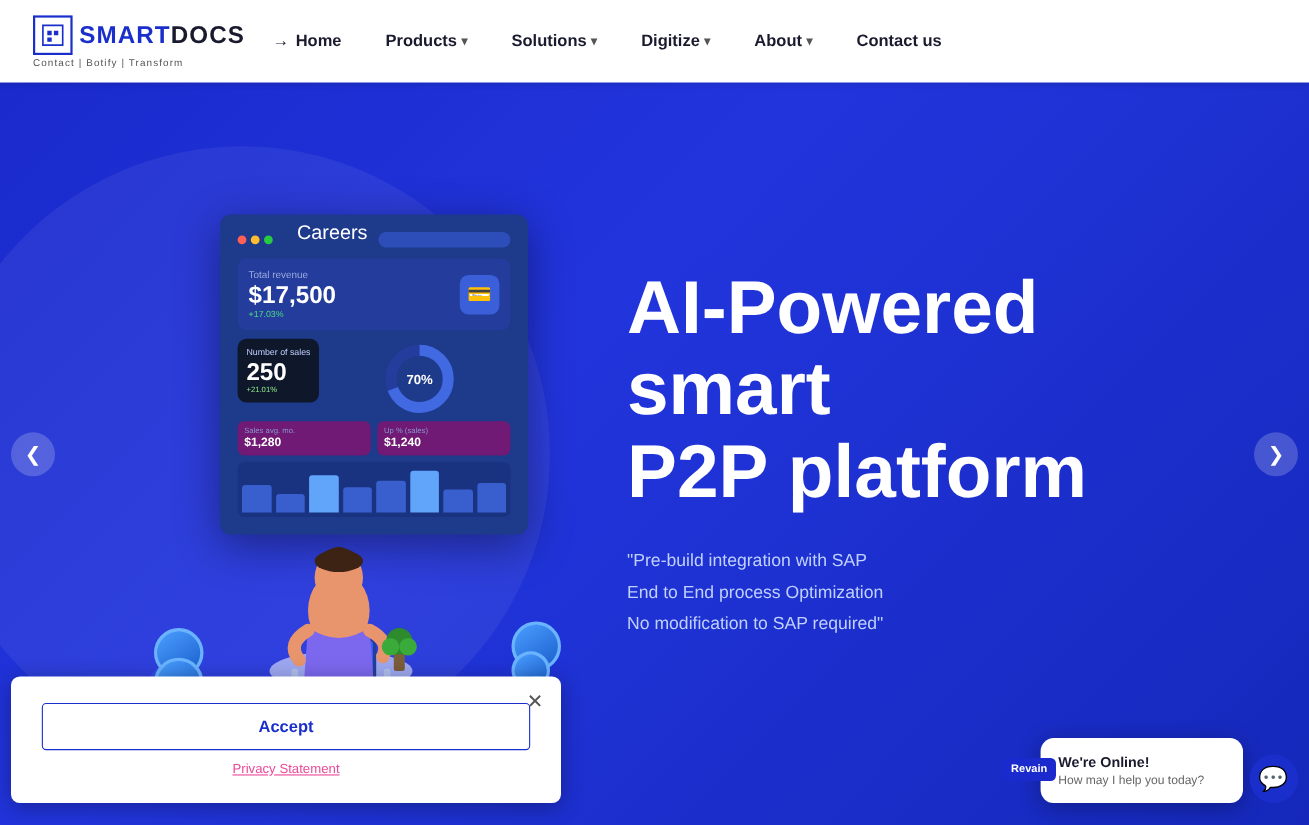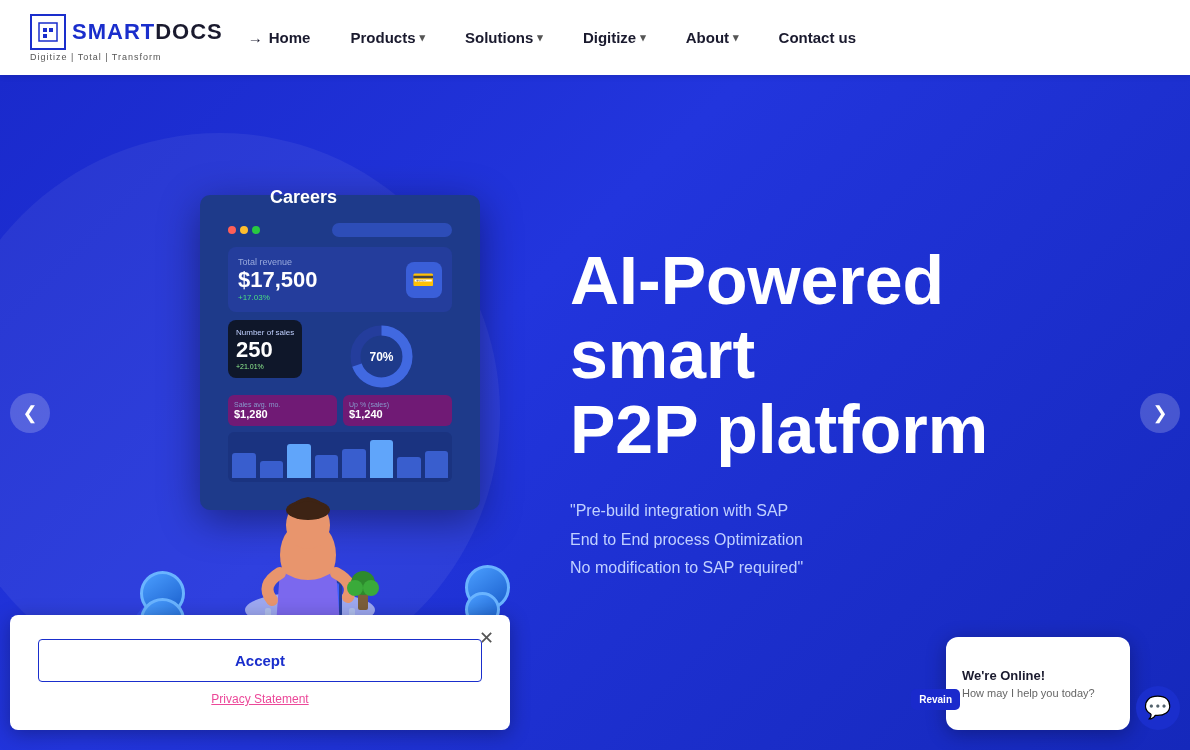--- a/index.html
+++ b/index.html
@@ -110,25 +110,25 @@
       border-radius: 50%;
       background: rgba(255,255,255,0.06);
       left: -60px;
       top: 50%;
       transform: translateY(-50%);
     }
 
     
     .careers-label {
       position: absolute;
-      top: 112px;
+      top: 126px;
       left: 270px;
       color: white;
       font-size: 18px;
-      font-weight: 700;
+      font-weight: 400;
       z-index: 3;
     }
 
     
     .illustration-wrapper {
       position: absolute;
       left: 80px;
       top: 80px;
       width: 480px;
       height: 520px;
@@ -136,21 +136,21 @@
     }
 
     
     .dashboard-card {
       position: absolute;
       top: 40px;
       left: 120px;
       width: 280px;
       background: #1e3a8a;
       border-radius: 10px;
-      padding: 28px;
+      padding: 16px;
       box-shadow: 0 10px 40px rgba(0,0,0,0.4);
     }
     .dash-header {
       display: flex;
       justify-content: space-between;
       align-items: center;
       margin-bottom: 10px;
     }
     .dash-dots { display: flex; gap: 4px; }
     .dash-dot {
@@ -342,21 +342,21 @@
       cursor: pointer;
     }
 
     
     .chat-widget {
       position: absolute;
       bottom: 20px;
       right: 60px;
       background: white;
       border-radius: 12px;
-      padding: 31px 16px;
+      padding: 14px 16px;
       box-shadow: 0 4px 20px rgba(0,0,0,0.3);
       width: 184px;
       z-index: 20;
     }
     .chat-online {
       font-size: 13px;
       font-weight: 700;
       color: #1a1a2e;
       margin-bottom: 4px;
     }
@@ -374,21 +374,21 @@
       <div class="logo-icon">
         <svg viewBox="0 0 24 24" fill="none">
           <path d="M3 3h18v18H3z" stroke="#1a2ecc" stroke-width="1.5" fill="none"></path>
           <path d="M7 8h4v4H7zM13 8h4v4h-4zM7 14h4v4H7z" fill="#1a2ecc"></path>
         </svg>
       </div>
       <span class="logo-text">
         <span>SMART</span><span class="dark">DOCS</span>
       </span>
     </div>
-    <div class="logo-tagline">Digitize | Total | Transform</div>
+    <div class="logo-tagline">Contact | Botify | Transform</div>
   </div>
 
   <div class="home-arrow">
     <span>→</span>
     <span>Home</span>
   </div>
 
   <nav>
     <div class="nav-item">
       <span>Products</span>

